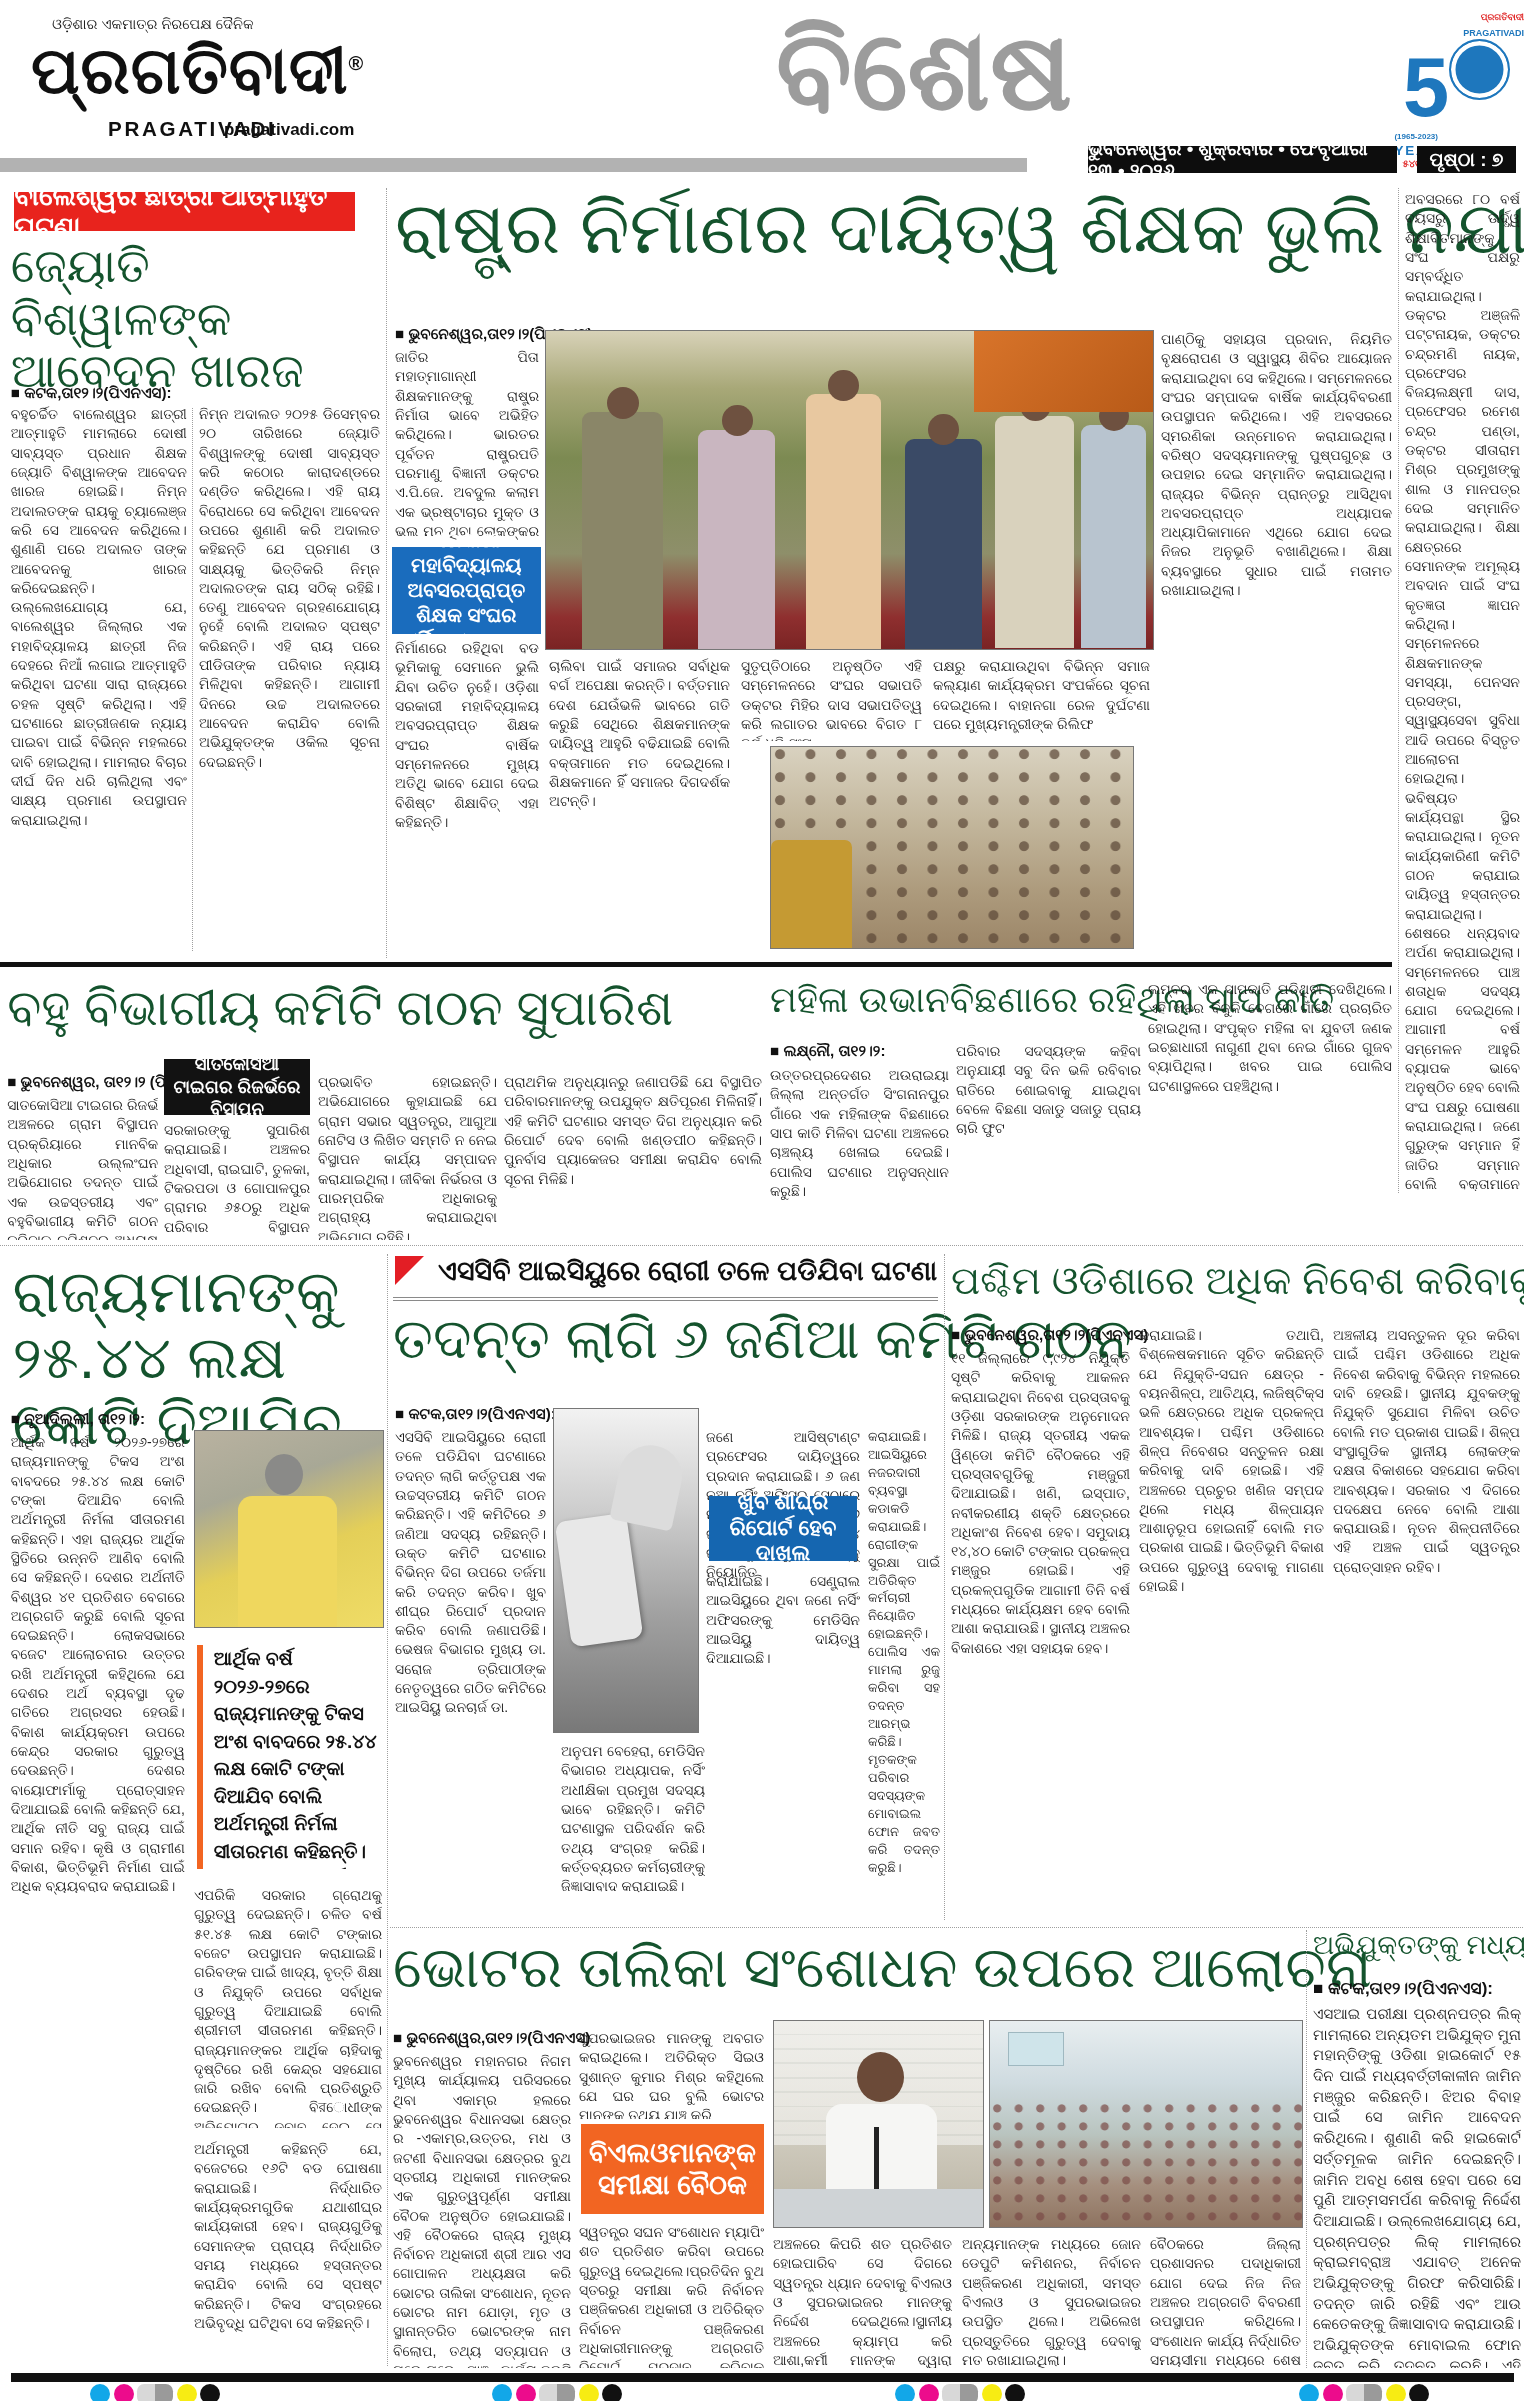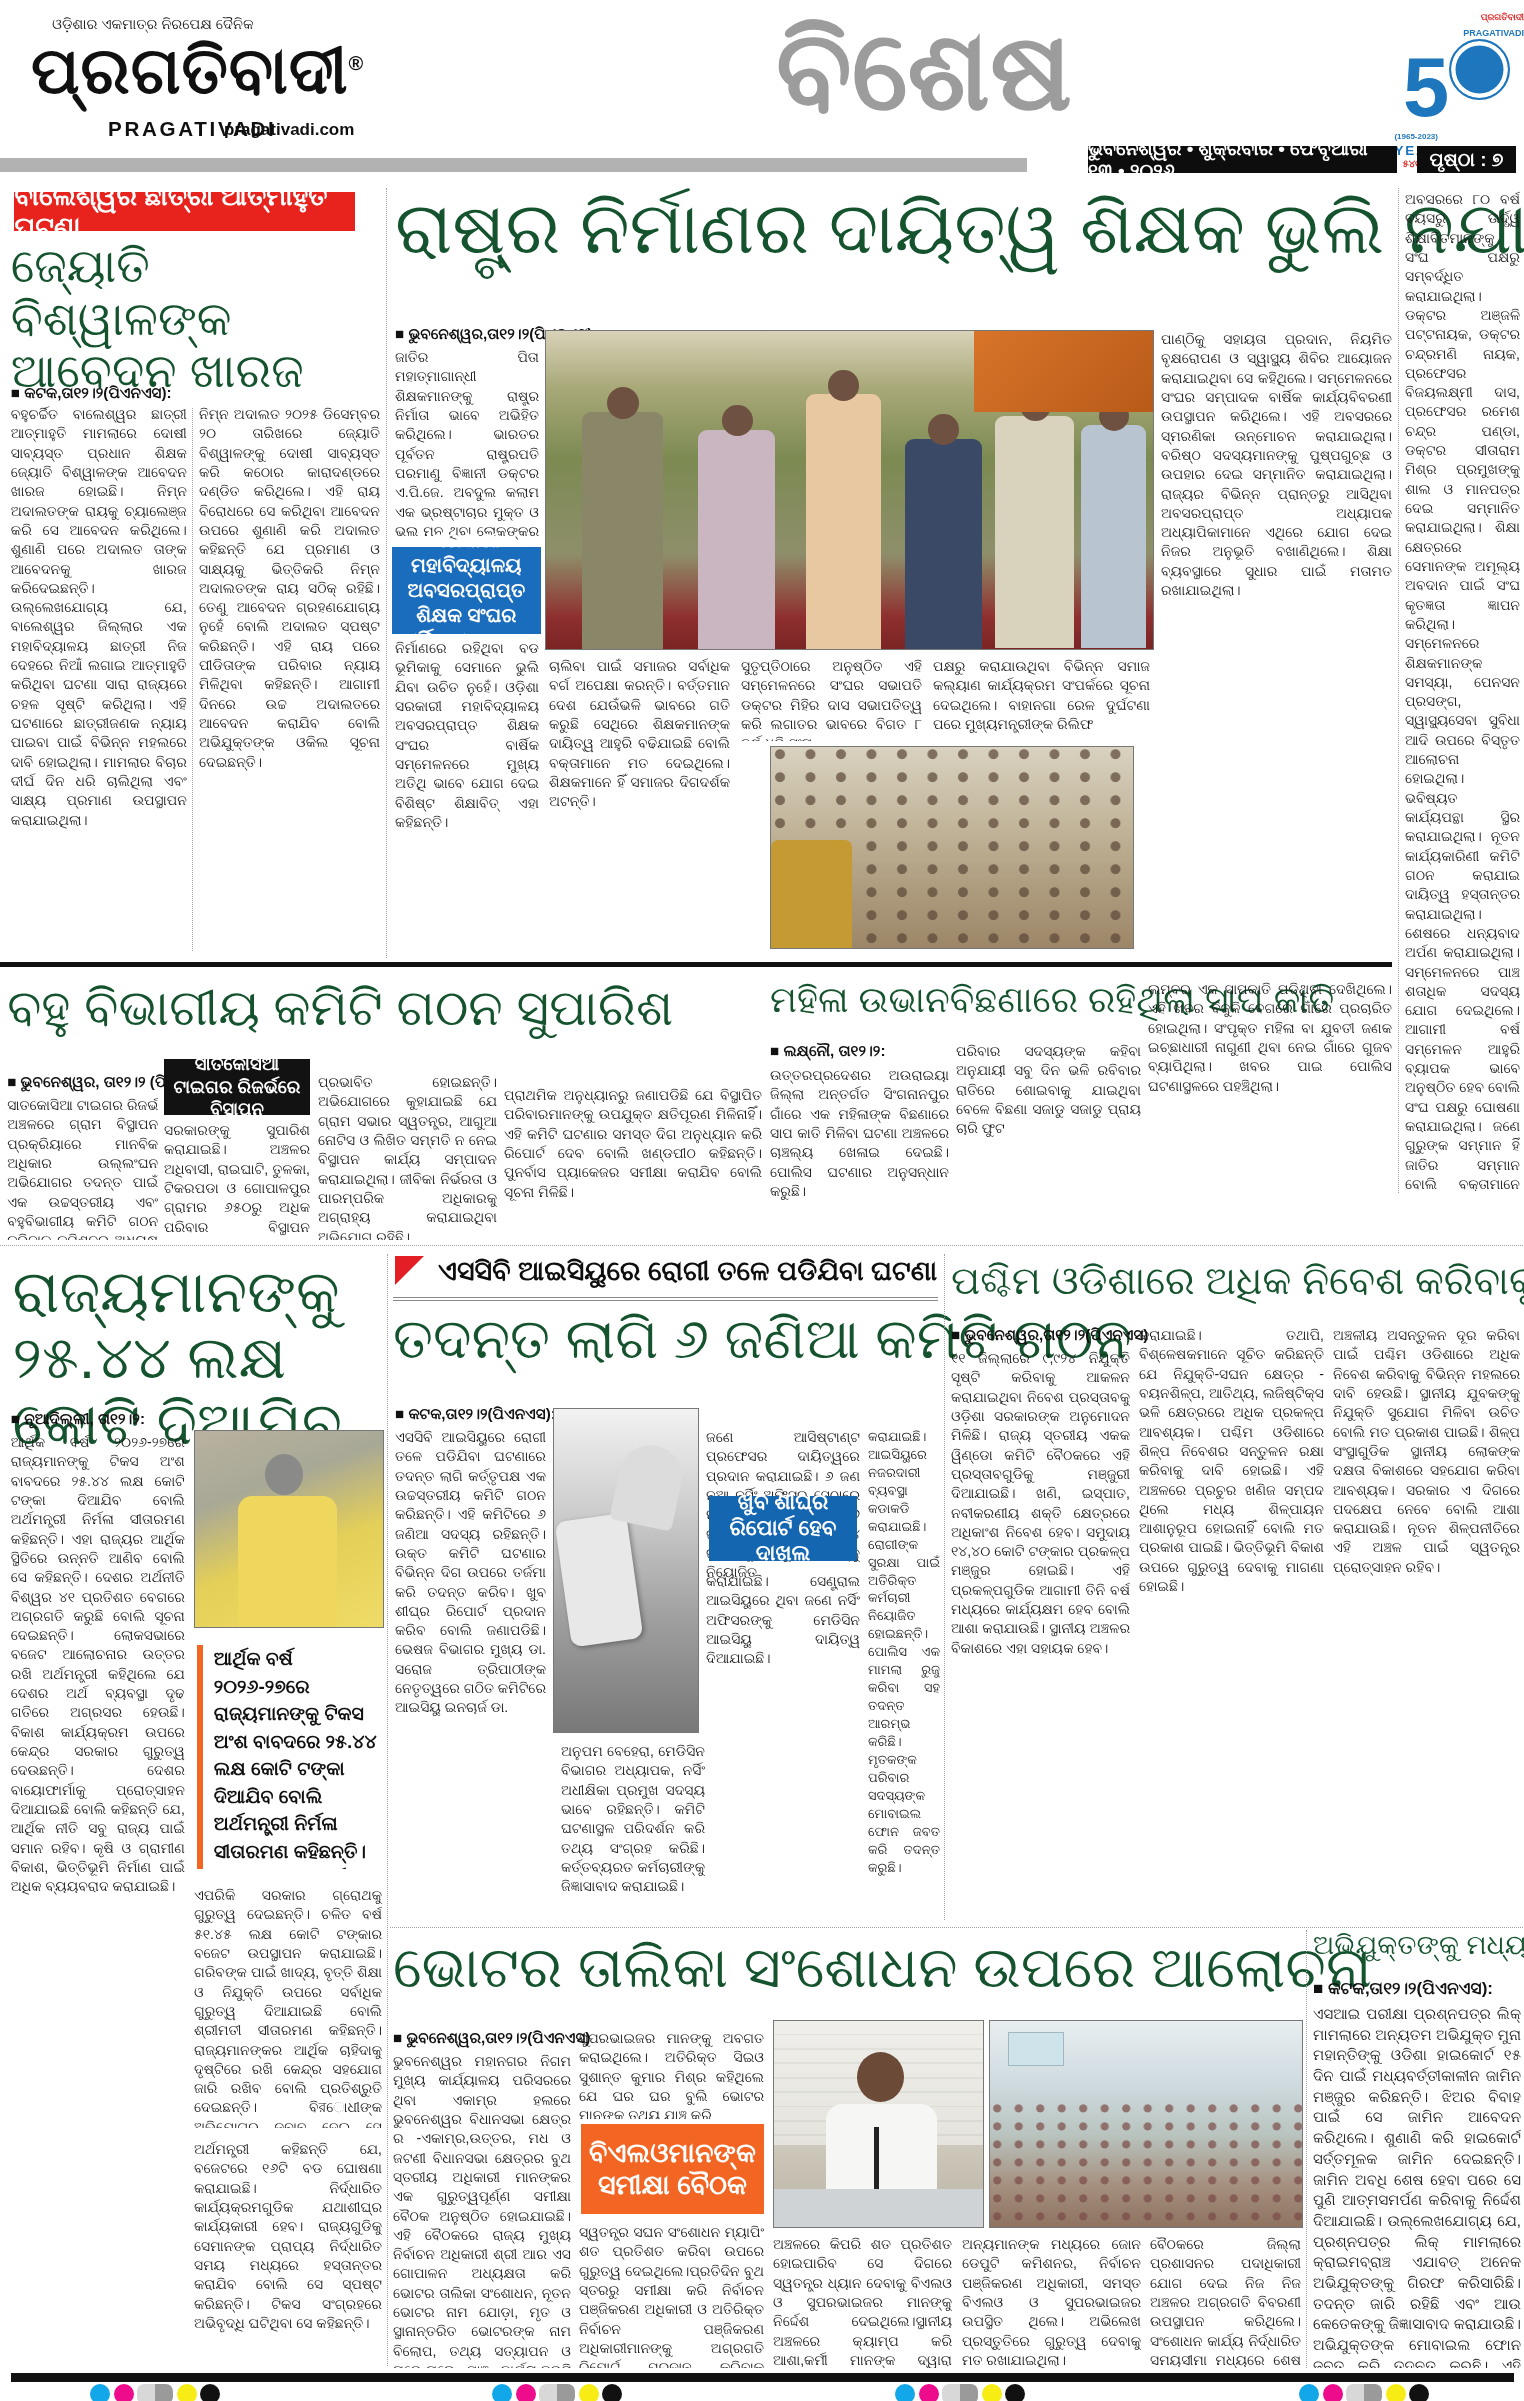--- a/index.html
+++ b/index.html
@@ -119,21 +119,21 @@
   <div class="abs col" style="left:1405px;top:190px;width:115px;height:1001px;">ଅବସରରେ ୮୦ ବର୍ଷ ବୟସରୁ ଊର୍ଦ୍ଧ୍ୱ ଶିକ୍ଷାବିତମାନଙ୍କୁ ସଂଘ ପକ୍ଷରୁ ସମ୍ବର୍ଦ୍ଧିତ କରାଯାଇଥିଲା। ଡକ୍ଟର ଅଞ୍ଜଳି ପଟ୍ଟନାୟକ, ଡକ୍ଟର ଚନ୍ଦ୍ରମଣି ନାୟକ, ପ୍ରଫେସର ବିଜୟଲକ୍ଷ୍ମୀ ଦାସ, ପ୍ରଫେସର ରମେଶ ଚନ୍ଦ୍ର ପଣ୍ଡା, ଡକ୍ଟର ସୀତାରାମ ମିଶ୍ର ପ୍ରମୁଖଙ୍କୁ ଶାଲ ଓ ମାନପତ୍ର ଦେଇ ସମ୍ମାନିତ କରାଯାଇଥିଲା। ଶିକ୍ଷା କ୍ଷେତ୍ରରେ ସେମାନଙ୍କ ଅମୂଲ୍ୟ ଅବଦାନ ପାଇଁ ସଂଘ କୃତଜ୍ଞତା ଜ୍ଞାପନ କରିଥିଲା। ସମ୍ମେଳନରେ ଶିକ୍ଷକମାନଙ୍କ ସମସ୍ୟା, ପେନସନ ପ୍ରସଙ୍ଗ, ସ୍ୱାସ୍ଥ୍ୟସେବା ସୁବିଧା ଆଦି ଉପରେ ବିସ୍ତୃତ ଆଲୋଚନା ହୋଇଥିଲା। ଭବିଷ୍ୟତ କାର୍ଯ୍ୟପନ୍ଥା ସ୍ଥିର କରାଯାଇଥିଲା। ନୂତନ କାର୍ଯ୍ୟକାରିଣୀ କମିଟି ଗଠନ କରାଯାଇ ଦାୟିତ୍ୱ ହସ୍ତାନ୍ତର କରାଯାଇଥିଲା। ଶେଷରେ ଧନ୍ୟବାଦ ଅର୍ପଣ କରାଯାଇଥିଲା। ସମ୍ମେଳନରେ ପାଞ୍ଚ ଶତାଧିକ ସଦସ୍ୟ ଯୋଗ ଦେଇଥିଲେ। ଆଗାମୀ ବର୍ଷ ସମ୍ମେଳନ ଆହୁରି ବ୍ୟାପକ ଭାବେ ଅନୁଷ୍ଠିତ ହେବ ବୋଲି ସଂଘ ପକ୍ଷରୁ ଘୋଷଣା କରାଯାଇଥିଲା। ଜଣେ ଗୁରୁଙ୍କ ସମ୍ମାନ ହିଁ ଜାତିର ସମ୍ମାନ ବୋଲି ବକ୍ତାମାନେ ମତ ରଖିଥିଲେ।</div>
 
   <div class="abs hbar" style="left:0;top:962px;width:1392px;height:4.5px;"></div>
 
   <div class="abs hl" style="left:7.2px;top:980px;width:502px;font-size:50px;white-space:nowrap;">ବହୁ ବିଭାଗୀୟ କମିଟି ଗଠନ ସୁପାରିଶ</div>
   <div class="abs byline" style="left:7.2px;top:1073px;">■ ଭୁବନେଶ୍ୱର, ତା୧୨।୨ (ପିଏନଏସ)</div>
   <div class="abs col" style="left:7.2px;top:1096px;width:151px;height:144px;">ସାତକୋସିଆ ଟାଇଗର ରିଜର୍ଭ ଅଞ୍ଚଳରେ ଗ୍ରାମ ବିସ୍ଥାପନ ପ୍ରକ୍ରିୟାରେ ମାନବିକ ଅଧିକାର ଉଲ୍ଲଂଘନ ଅଭିଯୋଗର ତଦନ୍ତ ପାଇଁ ଏକ ଉଚ୍ଚସ୍ତରୀୟ ଏବଂ ବହୁବିଭାଗୀୟ କମିଟି ଗଠନ କରିବାକୁ କମିଶନର ଅଧ୍ୟକ୍ଷ ବିଚାରପତି ଶତ୍ରୁଘନ ପୂଜାହାରିଙ୍କ ନେଇ ଗଠିତ ଖଣ୍ଡପୀଠ ପକ୍ଷରୁ ରାଜ୍ୟ</div>
   <div class="abs box-black" style="left:164px;top:1059px;width:146px;height:56px;font-size:18px;line-height:1.25;">ସାତକୋସିଆ ଟାଇଗର ରିଜର୍ଭରେ ବିସ୍ଥାପନ</div>
   <div class="abs col" style="left:164px;top:1121px;width:146px;height:118px;">ସରକାରଙ୍କୁ ସୁପାରିଶ କରାଯାଇଛି। ଅଞ୍ଚଳର ଅଧିବାସୀ, ରାଇଘାଟି, ତୁଳକା, ଟିକରପଡା ଓ ଗୋପାଳପୁର ଗ୍ରାମର ୬୫୦ରୁ ଅଧିକ ପରିବାର ବିସ୍ଥାପନ ପ୍ରକ୍ରିୟାରେ</div>
   <div class="abs col" style="left:318px;top:1073px;width:179px;height:167px;">ପ୍ରଭାବିତ ହୋଇଛନ୍ତି। ଅଭିଯୋଗରେ କୁହାଯାଇଛି ଯେ ଗ୍ରାମ ସଭାର ସ୍ୱତନ୍ତ୍ର, ଆଗୁଆ ନୋଟିସ ଓ ଲିଖିତ ସମ୍ମତି ନ ନେଇ ବିସ୍ଥାପନ କାର୍ଯ୍ୟ ସମ୍ପାଦନ କରାଯାଇଥିଲା। ଜୀବିକା ନିର୍ଭରତା ଓ ପାରମ୍ପରିକ ଅଧିକାରକୁ ଅଗ୍ରାହ୍ୟ କରାଯାଇଥିବା ଅଭିଯୋଗ ରହିଛି।</div>
-  <div class="abs col" style="left:504px;top:1073px;width:258px;height:167px;margin-top:13px;">ପ୍ରାଥମିକ ଅନୁଧ୍ୟାନରୁ ଜଣାପଡିଛି ଯେ ବିସ୍ଥାପିତ ପରିବାରମାନଙ୍କୁ ଉପଯୁକ୍ତ କ୍ଷତିପୂରଣ ମିଳିନାହିଁ। ଏହି କମିଟି ଘଟଣାର ସମସ୍ତ ଦିଗ ଅନୁଧ୍ୟାନ କରି ରିପୋର୍ଟ ଦେବ ବୋଲି ଖଣ୍ଡପୀଠ କହିଛନ୍ତି। ପୁନର୍ବାସ ପ୍ୟାକେଜର ସମୀକ୍ଷା କରାଯିବ ବୋଲି ସୂଚନା ମିଳିଛି।</div>
+  <div class="abs col" style="left:504px;top:1073px;width:258px;height:167px;">ପ୍ରାଥମିକ ଅନୁଧ୍ୟାନରୁ ଜଣାପଡିଛି ଯେ ବିସ୍ଥାପିତ ପରିବାରମାନଙ୍କୁ ଉପଯୁକ୍ତ କ୍ଷତିପୂରଣ ମିଳିନାହିଁ। ଏହି କମିଟି ଘଟଣାର ସମସ୍ତ ଦିଗ ଅନୁଧ୍ୟାନ କରି ରିପୋର୍ଟ ଦେବ ବୋଲି ଖଣ୍ଡପୀଠ କହିଛନ୍ତି। ପୁନର୍ବାସ ପ୍ୟାକେଜର ସମୀକ୍ଷା କରାଯିବ ବୋଲି ସୂଚନା ମିଳିଛି।</div>
 
   <div class="abs hl" style="left:770px;top:980px;width:377px;font-size:36px;white-space:nowrap;">ମହିଳା ଉଭାନବିଛଣାରେ ରହିଥିଲା ସାପ କାତି</div>
   <div class="abs byline" style="left:770px;top:1042px;">■ ଲକ୍ଷ୍ନୌ, ତା୧୨।୨:</div>
   <div class="abs col" style="left:956px;top:1042px;width:185px;height:199px;">ପରିବାର ସଦସ୍ୟଙ୍କ କହିବା ଅନୁଯାୟୀ ସବୁ ଦିନ ଭଳି ରବିବାର ରାତିରେ ଶୋଇବାକୁ ଯାଇଥିବା ବେଳେ ବିଛଣା ସଜାଡୁ ସଜାଡୁ ପ୍ରାୟ ଚାରି ଫୁଟ</div>
   <div class="abs col" style="left:770px;top:1066px;width:179px;height:176px;">ଉତ୍ତରପ୍ରଦେଶର ଅଉରାଇୟା ଜିଲ୍ଲା ଅନ୍ତର୍ଗତ ସିଂଗନାନପୁର ଗାଁରେ ଏକ ମହିଳାଙ୍କ ବିଛଣାରେ ସାପ କାତି ମିଳିବା ଘଟଣା ଅଞ୍ଚଳରେ ଚାଞ୍ଚଲ୍ୟ ଖେଳାଇ ଦେଇଛି। ପୋଲିସ ଘଟଣାର ଅନୁସନ୍ଧାନ କରୁଛି।</div>
   <div class="abs col" style="left:1148px;top:980px;width:244px;height:262px;">ଲମ୍ବର ଏକ ସାପକାତି ପଡିଥିବା ଦେଖିଥିଲେ। ଏହି ଖବର ବିଜୁଳି ବେଗରେ ଗାଁରେ ପ୍ରଚାରିତ ହୋଇଥିଲା। ସଂପୃକ୍ତ ମହିଳା ବା ଯୁବତୀ ଜଣକ ଇଚ୍ଛାଧାରୀ ନାଗୁଣୀ ଥିବା ନେଇ ଗାଁରେ ଗୁଜବ ବ୍ୟାପିଥିଲା। ଖବର ପାଇ ପୋଲିସ ଘଟଣାସ୍ଥଳରେ ପହଞ୍ଚିଥିଲା।</div>
 
   <div class="abs hdot" style="left:0;top:1245px;width:1525px;"></div>
 
   <div class="abs hl" style="left:12.6px;top:1259px;width:371px;font-size:59px;">ରାଜ୍ୟମାନଙ୍କୁ ୨୫.୪୪ ଲକ୍ଷ କୋଟି ଦିଆଯିବ</div>

